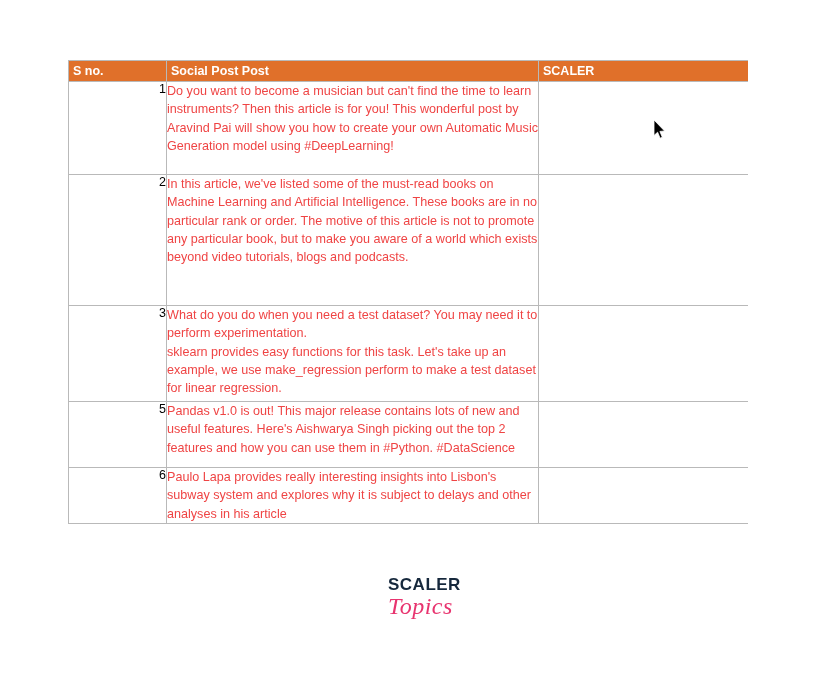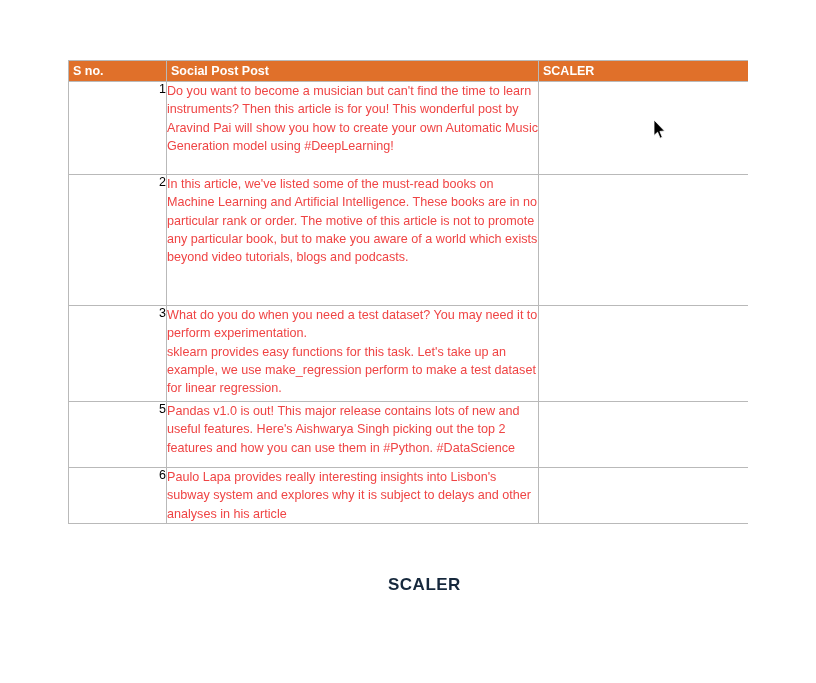--- a/index.html
+++ b/index.html
@@ -188,13 +188,14 @@
 </div>
 
 <div class="cursor">
   <svg width="12" height="19" viewBox="0 0 12 19" xmlns="http://www.w3.org/2000/svg">
     <polygon points="0,0 0,15.5 3.6,12.2 6.1,18.2 8.3,17.2 5.9,11.4 10.6,11.0" fill="#000000" stroke="#ffffff" stroke-width="0.8"></polygon>
   </svg>
 </div>
 
 <div class="logo">
   <div class="scaler">SCALER</div>
+  <div class="topics">Topics</div>
 </div>
 
 </body></html>

